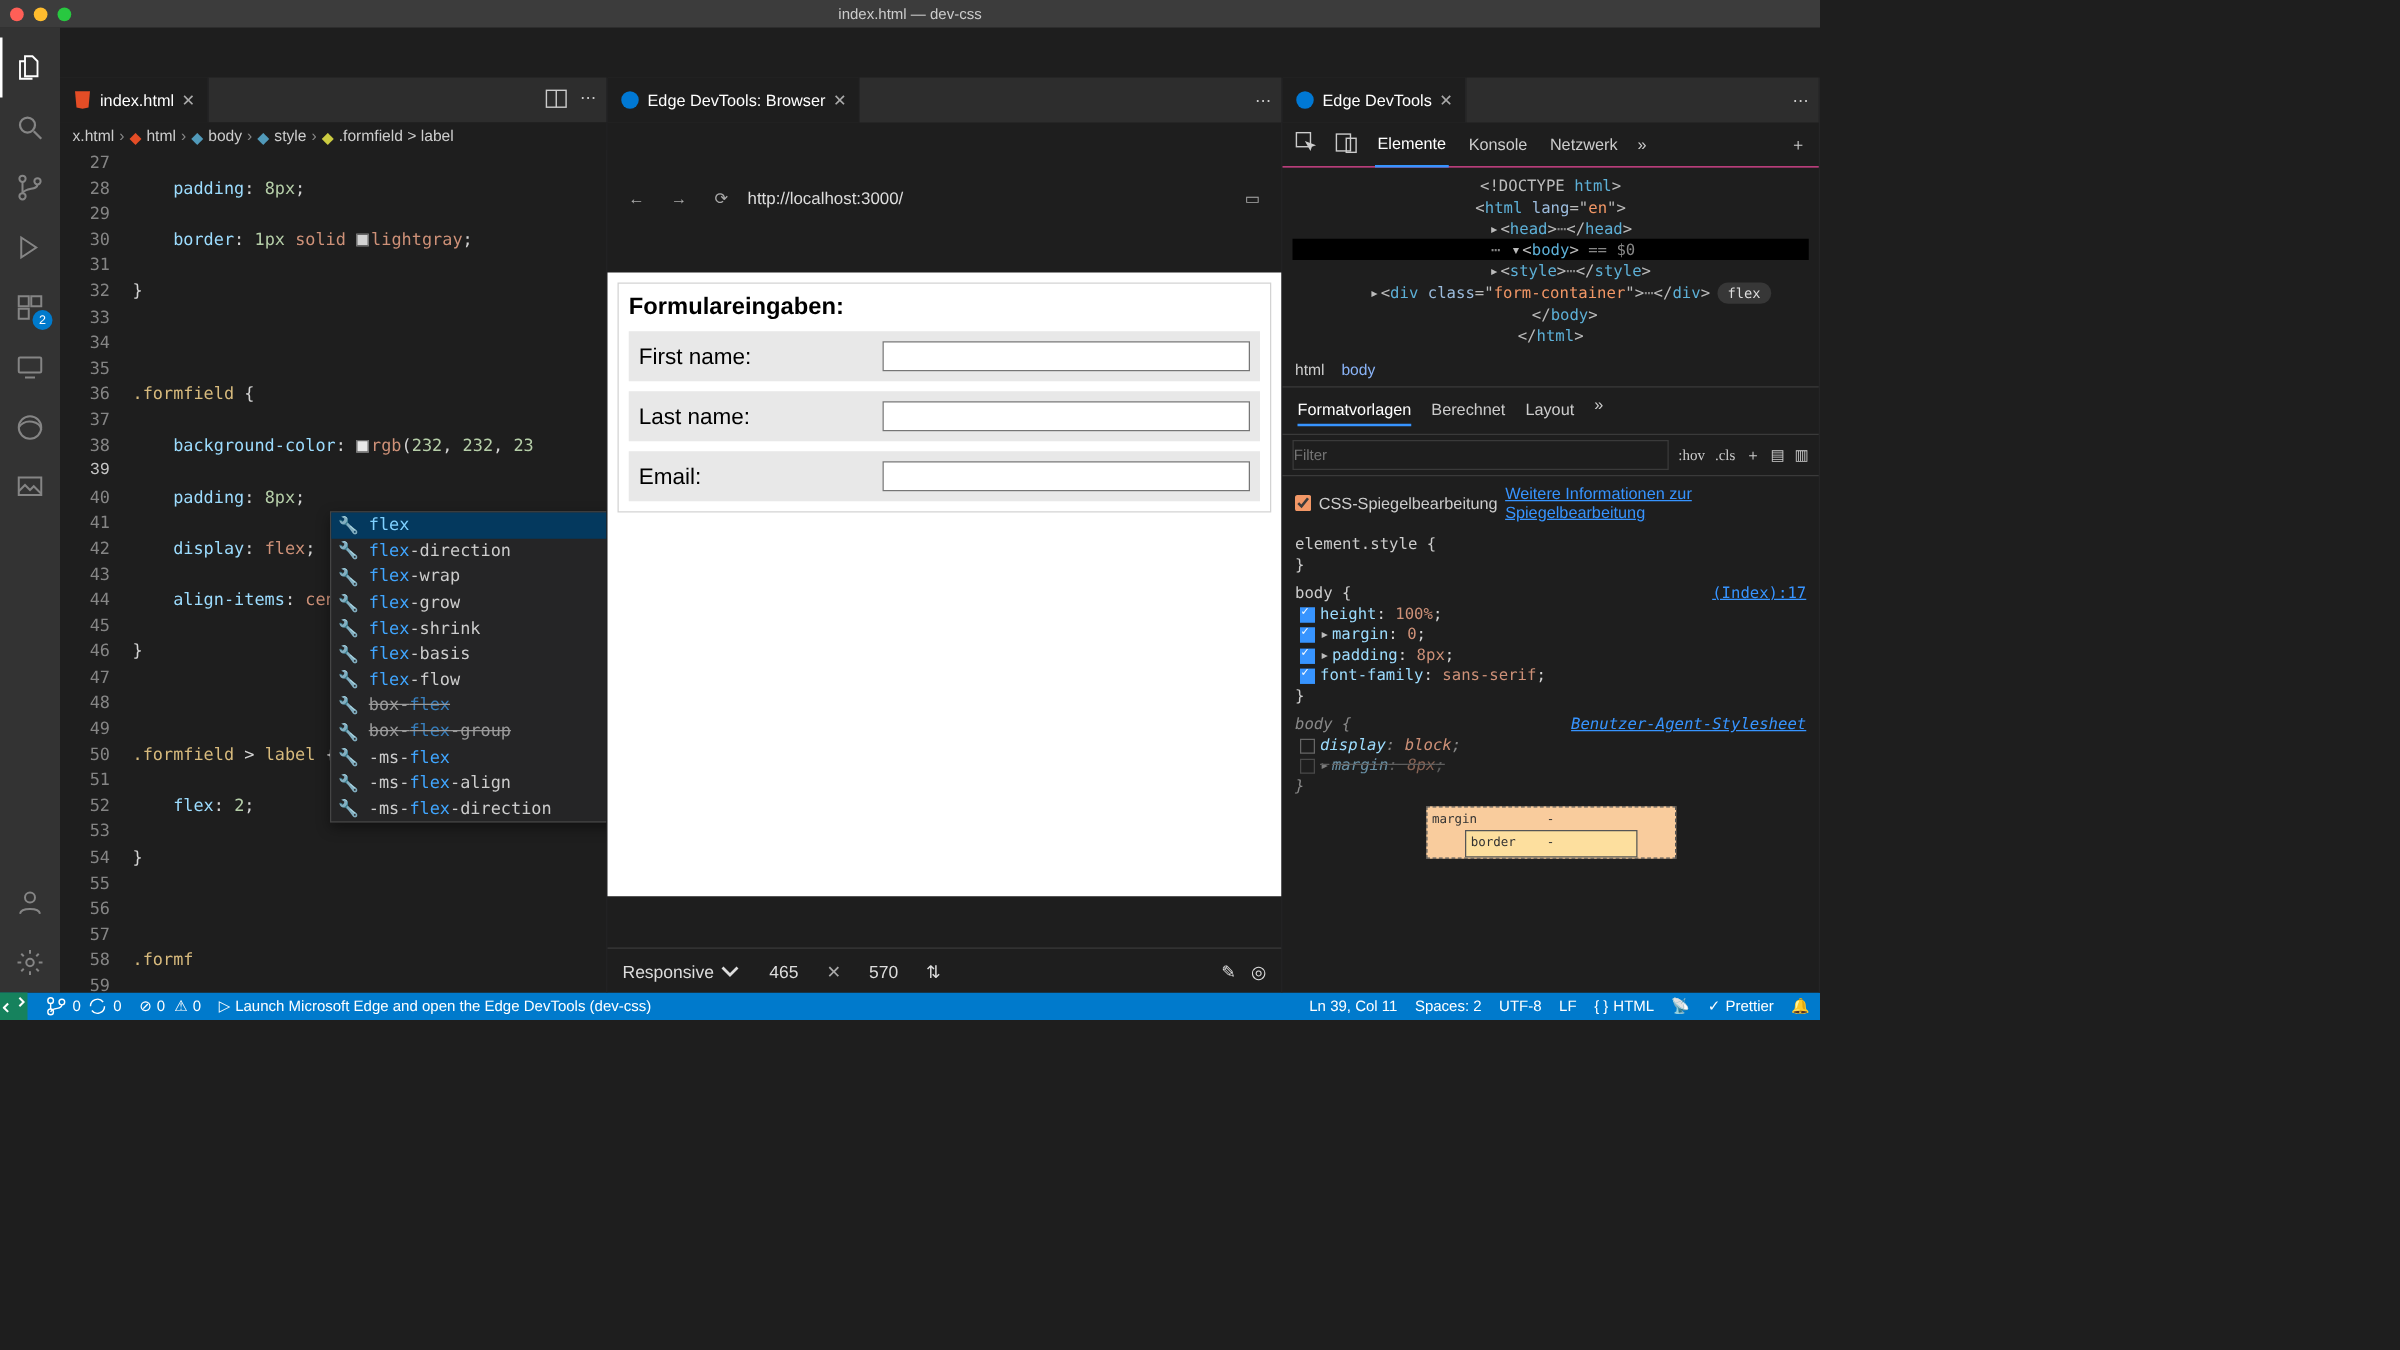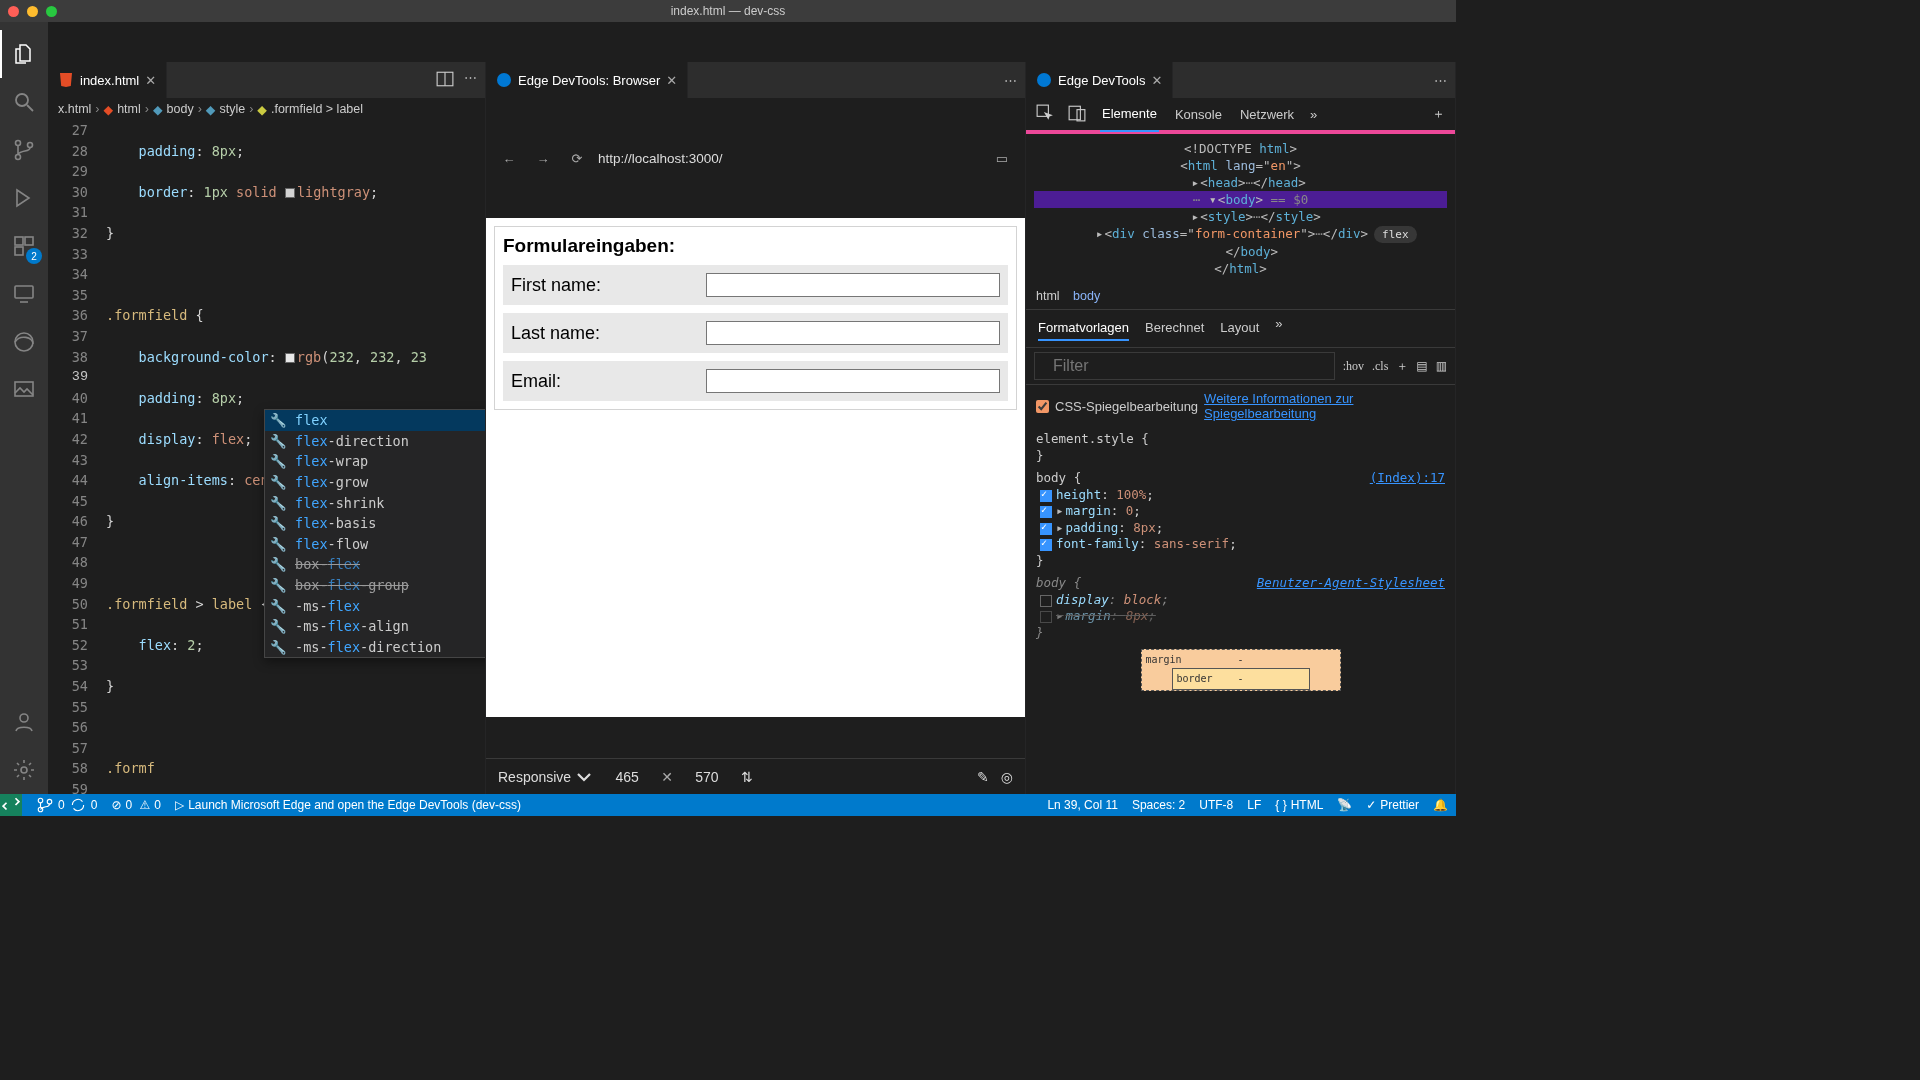--- a/index.html
+++ b/index.html
@@ -187,40 +187,40 @@
   padding: 0 12px; color:#ddd; font-size: 14px;
 }
 .resp-sel { display:flex; align-items:center; gap:4px;}
 .resp-dim { width: 44px; background:transparent; border:none; color:#ddd; text-align:center; font-size:14px;}
 .resp-x { color:#aaa; }
 .resp-spacer { flex:1; }
 
 
 .devtools-toolbar {
   height: 36px; display: flex; align-items: center;
-  gap: 14px; padding: 0 10px; border-bottom: 4px solid #ec4899;
+  gap: 14px; padding: 0 10px; border-bottom: 1px solid #ec4899;
   font-size: 13px; color:#ccc;
 }
 .devtools-toolbar .tabbtn { padding: 0 2px; height:36px; display:flex; align-items:center;}
 .devtools-toolbar .tabbtn.active { border-bottom: 2px solid #3794ff; color:#fff;}
 .devtools-toolbar .sp { flex: 1; }
 
 .dom-tree {
   padding: 6px 8px;
   font-family: Menlo, monospace; font-size: 12.5px;
   line-height: 17px;
   text-align: center;
 }
 .dom-line { white-space: pre; }
 .dt-tag { color: #5db0d7; }
 .dt-attr { color: #9bbbdc; }
 .dt-str { color: #f29766; }
 .dt-punct { color: #bbb; }
 .dt-faded { color: #888; }
-.dt-sel { background: #4c1d95; padding-left: 20px; }
+.dt-sel { background: #000000; padding-left: 20px; }
 .pill {
   display: inline-block; background:#373737; color:#ddd;
   border-radius: 9px; padding: 0 8px; font-size: 11px;
   margin-left: 6px;
 }
 .expander {
   display: inline-block; width: 10px; color: #bbb;
 }
 .bc2 { padding: 6px 10px; font-size:12.5px; color:#ccc; }
 .bc2 span { margin-right: 10px; }
@@ -232,21 +232,21 @@
 }
 .styles-tabs .st { font-size:13px; color:#ccc; padding: 4px 0;}
 .styles-tabs .st.active { border-bottom:2px solid #3794ff; color:#fff;}
 
 .filterrow {
   display:flex; align-items:center; gap:8px;
   padding: 4px 8px; border-top:1px solid #3a3a3a; border-bottom:1px solid #3a3a3a;
 }
 .filterrow input {
   flex:1; background:#1e1e1e; border:1px solid #3a3a3a;
-  color:#ccc; padding:4px 18px; font-size:16px;
+  color:#ccc; padding:4px 0; font-size:12px;
 }
 .smallbtn { font-family: Menlo; font-size:12px; color:#ccc; }
 
 .css-mirror {
   display:flex; align-items:center; gap:6px;
   padding: 6px 10px; font-size: 13px;
 }
 .css-mirror input[type=checkbox] {
   accent-color: #f29766;
 }

